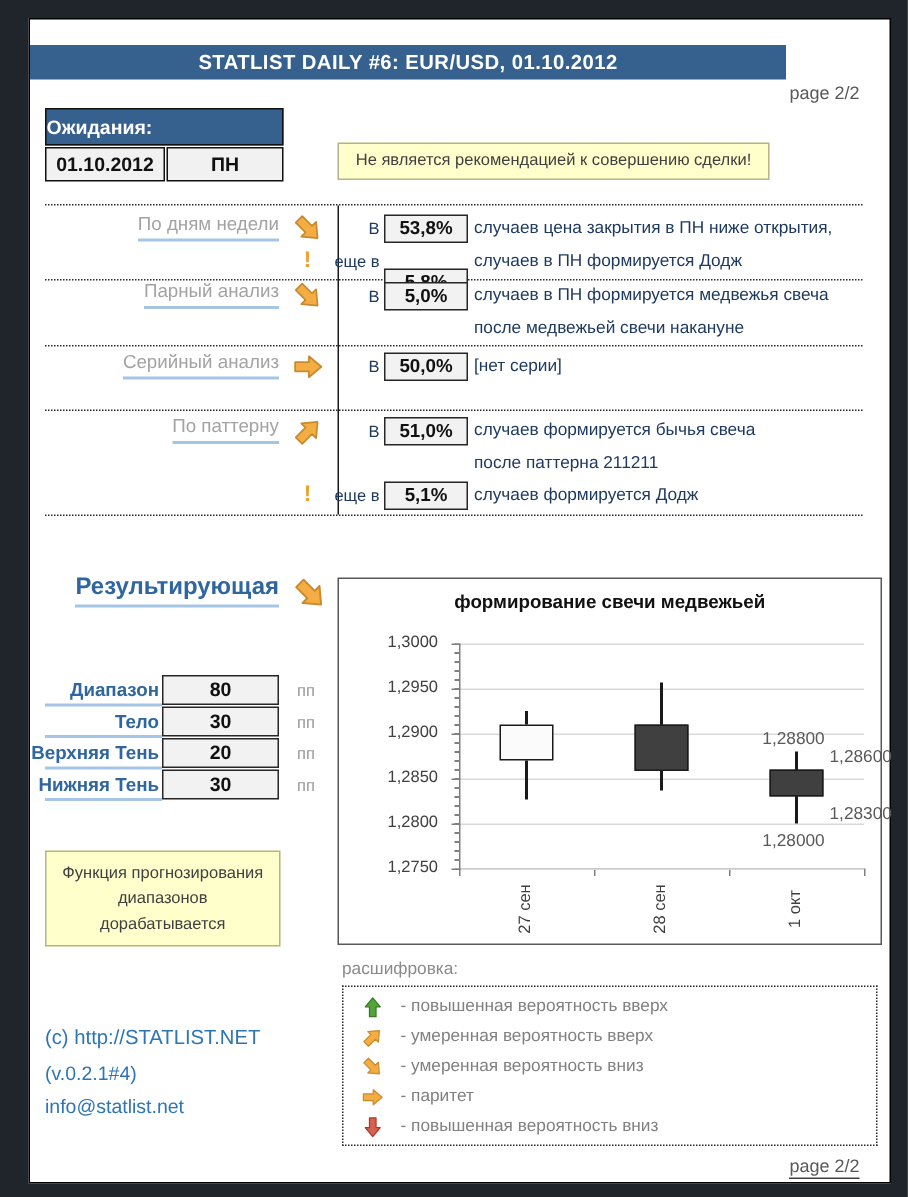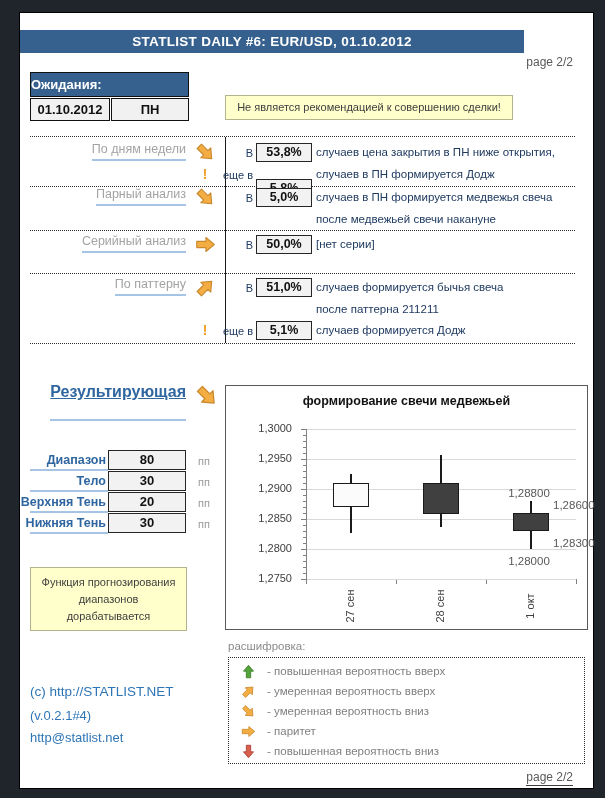--- a/index.html
+++ b/index.html
@@ -35,21 +35,21 @@
   .arrow-slot{position:absolute;left:194px;width:22px;height:22px;display:flex;align-items:center;justify-content:center;}
   .arrow-slot svg{display:block;}
   .excl{position:absolute;left:194px;width:22px;text-align:center;font-size:15px;font-weight:bold;color:#f0a22e;}
   .prefix{position:absolute;right:352px;font-size:11px;color:#1f3a60;white-space:nowrap;}
   .vbox{position:absolute;left:256px;width:54px;height:17px;background:#f2f2f2;border:1.5px solid #262626;
         font-size:12.5px;font-weight:bold;color:#111;text-align:center;line-height:17px;}
   .desc{position:absolute;left:316px;font-size:11.5px;color:#1f3a60;white-space:nowrap;}
 
   
   .r-title{position:absolute;right:419px;top:383px;font-size:16px;font-weight:bold;color:#2f66a0;white-space:nowrap;}
-  .r-title .ul{border-bottom:2.5px solid #a6c5e4;padding-bottom:19px;text-decoration:underline;}
+  .r-title .ul{border-bottom:2.5px solid #a6c5e4;padding-bottom:3px;}
   .r-arrow{position:absolute;left:194px;top:383px;width:26px;height:26px;display:flex;align-items:center;justify-content:center;}
 
   .p-label{position:absolute;right:499px;font-size:12.5px;font-weight:bold;color:#2f66a0;white-space:nowrap;}
   .p-underline{position:absolute;left:30px;width:78px;height:2px;background:#a6c5e4;}
   .p-box{position:absolute;left:108px;width:76px;height:18px;background:#f2f2f2;border:1.5px solid #262626;
          font-size:13px;font-weight:bold;color:#111;text-align:center;line-height:18px;}
   .p-unit{position:absolute;left:198px;font-size:11px;color:#9a9a9a;}
 
   
   .footer{position:absolute;left:30px;width:160px;color:#2e75b6;}
@@ -187,21 +187,21 @@
   <div class="p-underline" style="top:532px"></div>
 
   <div class="func-note note-box">
     <span>Функция прогнозирования</span>
     <span>диапазонов</span>
     <span>дорабатывается</span>
   </div>
 
   <div class="footer f1">(c) http://STATLIST.NET</div>
   <div class="footer f2">(v.0.2.1#4)</div>
-  <div class="footer f3">http@statlist.net</div>
+  <div class="footer f3">info@statlist.net</div>
 
   <div id="chart-area">
     <div class="chart-title">формирование свечи медвежьей</div>
     <div class="yminor"></div>
     <div class="yaxis"></div>
     <div class="xaxis"></div>
     <div class="xtick" style="left:80px"></div>
     <div class="xtick" style="left:170px"></div>
     <div class="xtick" style="left:260px"></div>
     <div class="xtick" style="left:350px"></div>

